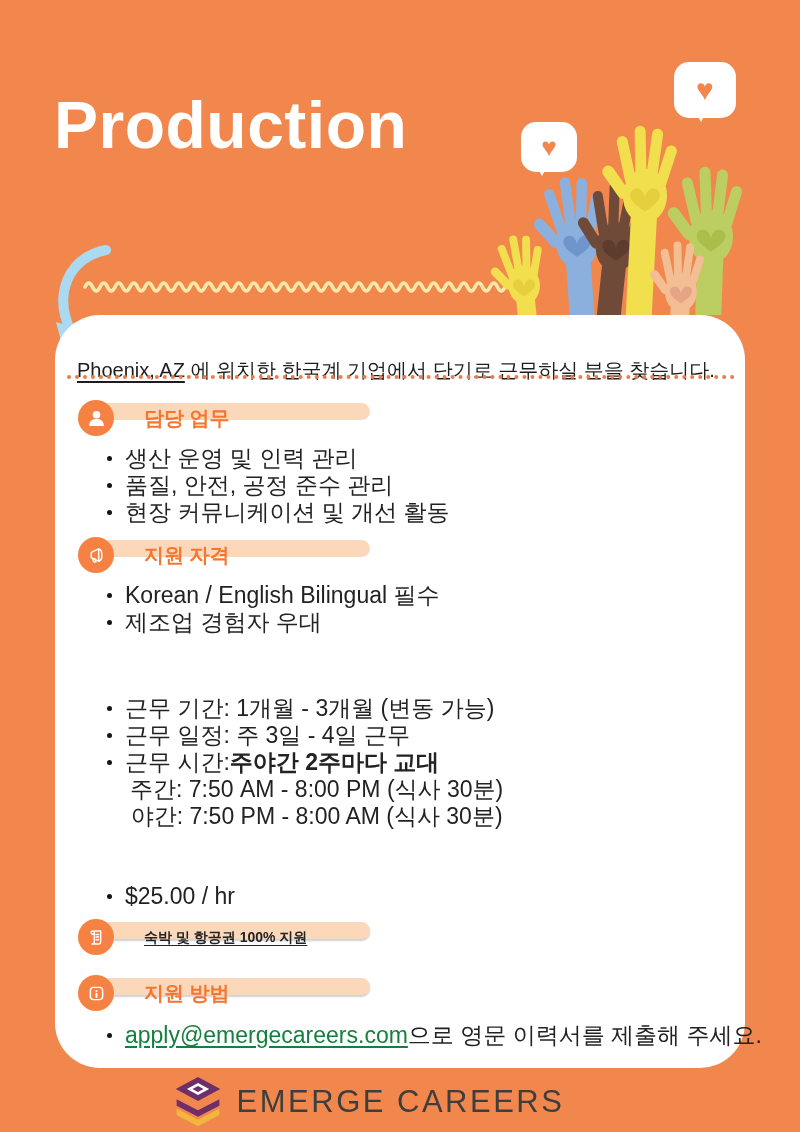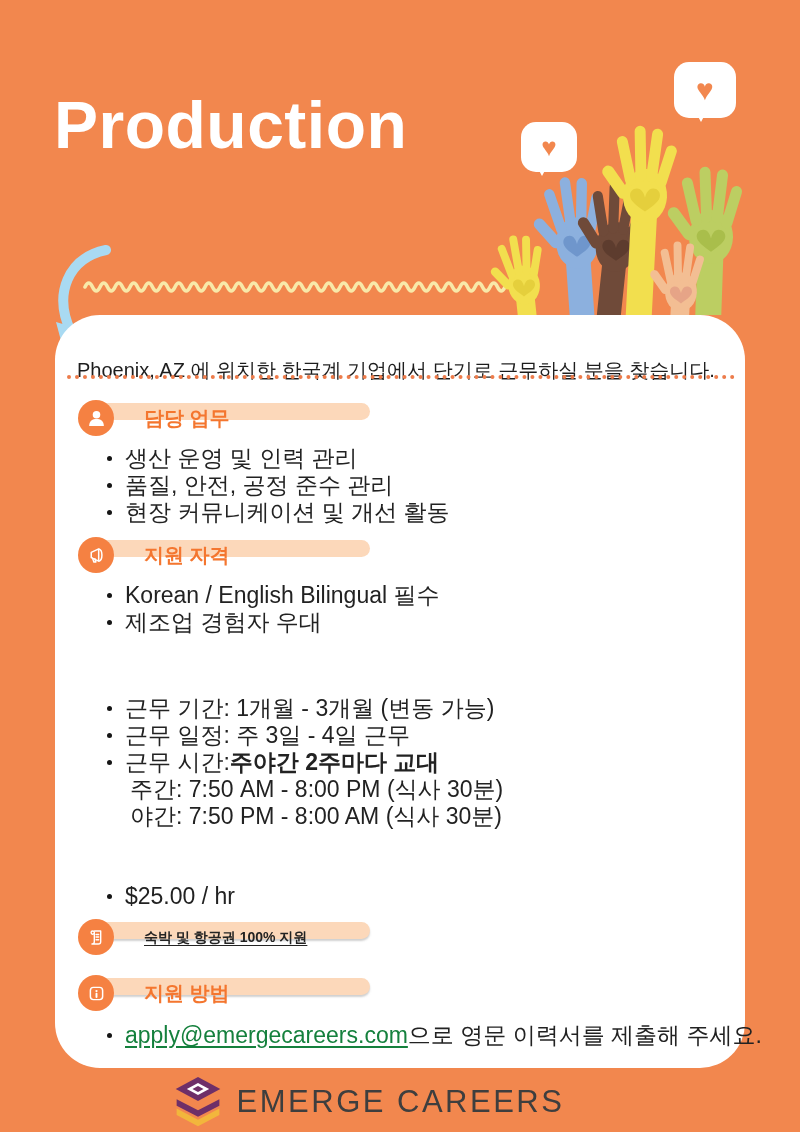--- a/index.html
+++ b/index.html
@@ -1,18 +1,18 @@
 <!DOCTYPE html>
 <html><head>
 <meta charset="utf-8">
 <style>
   html,body{margin:0;padding:0;background:#e8e8e8;}
   .poster{
     position:relative;width:800px;height:1132px;overflow:hidden;
-    background:#F2874E;font-family:"Liberation Sans",sans-serif;
+    background:#F2874E;font-family:"Liberation Sans",sans-serif;text-align:center;
   }
   
   .title{
     position:absolute;left:54px;top:80px;color:#ffffff;
     font-size:66px;font-weight:bold;line-height:91px;letter-spacing:.5px;
   }
   .wave{position:absolute;left:82px;top:276px;}
   .arrow{position:absolute;left:26px;top:242px;}
   .hands{position:absolute;left:468px;top:108px;}
   .bubble{position:absolute;background:#fff;border-radius:15px;
@@ -24,21 +24,21 @@
   .bubble-2{left:521px;top:122px;width:56px;height:50px;}
   .bubble-2::after{left:14px;}
   .bubble .heart-glyph{color:#F2874E;font-size:30px;line-height:1;}
   .bubble-2 .heart-glyph{font-size:26px;}
   
   .card{
     position:absolute;left:55px;top:315px;width:690px;height:753px;
     background:#ffffff;border-radius:45px;
   }
   .intro{position:absolute;left:22px;top:22px;font-size:20px;color:#1d1d1d;white-space:nowrap;}
-  .intro .loc{text-underline-offset:4px;}
+  .intro .loc{text-decoration:underline;text-underline-offset:4px;}
   .dotted-divider{position:absolute;left:12px;top:60px;width:668px;
     border-top:4px dotted #ED7C4B;}
   
   .pill{position:absolute;left:33px;width:282px;height:17px;
     background:#FCD8BA;border-radius:16px;}
   .pill.shadowed{box-shadow:0 2px 2px rgba(120,120,120,.35);}
   .pill .ptitle{position:absolute;left:56px;top:0;line-height:31px;
     font-size:20px;font-weight:bold;color:#F4762F;white-space:nowrap;}
   .pill .ptitle.dark{color:#232323;text-decoration:underline;
     text-underline-offset:3px;font-size:14px;}

